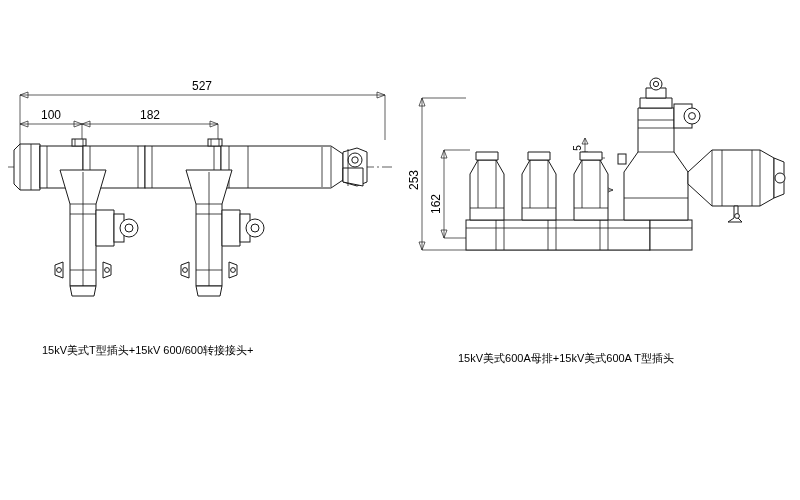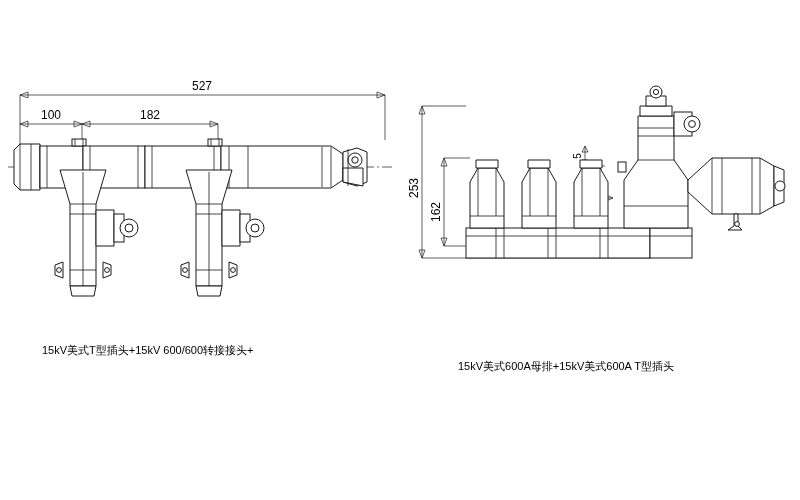--- a/index.html
+++ b/index.html
@@ -20,21 +20,21 @@
     left: 0;
     top: 0;
     width: 800px;
     height: 500px;
     padding-left: 19px;
   }
   .panel {
     position: absolute;
   }
   #panel-left  { left: 0;   top: 0; width: 400px; height: 500px; }
-  #panel-right { left: 400px; top: 16px; width: 400px; height: 380px; }
+  #panel-right { left: 400px; top: 8px; width: 400px; height: 380px; }
 
   .caption {
     position: absolute;
     font-size: 11px;
     line-height: 17px;
     white-space: nowrap;
     color: #000;
   }
   #caption-left {
     left: 42px;

